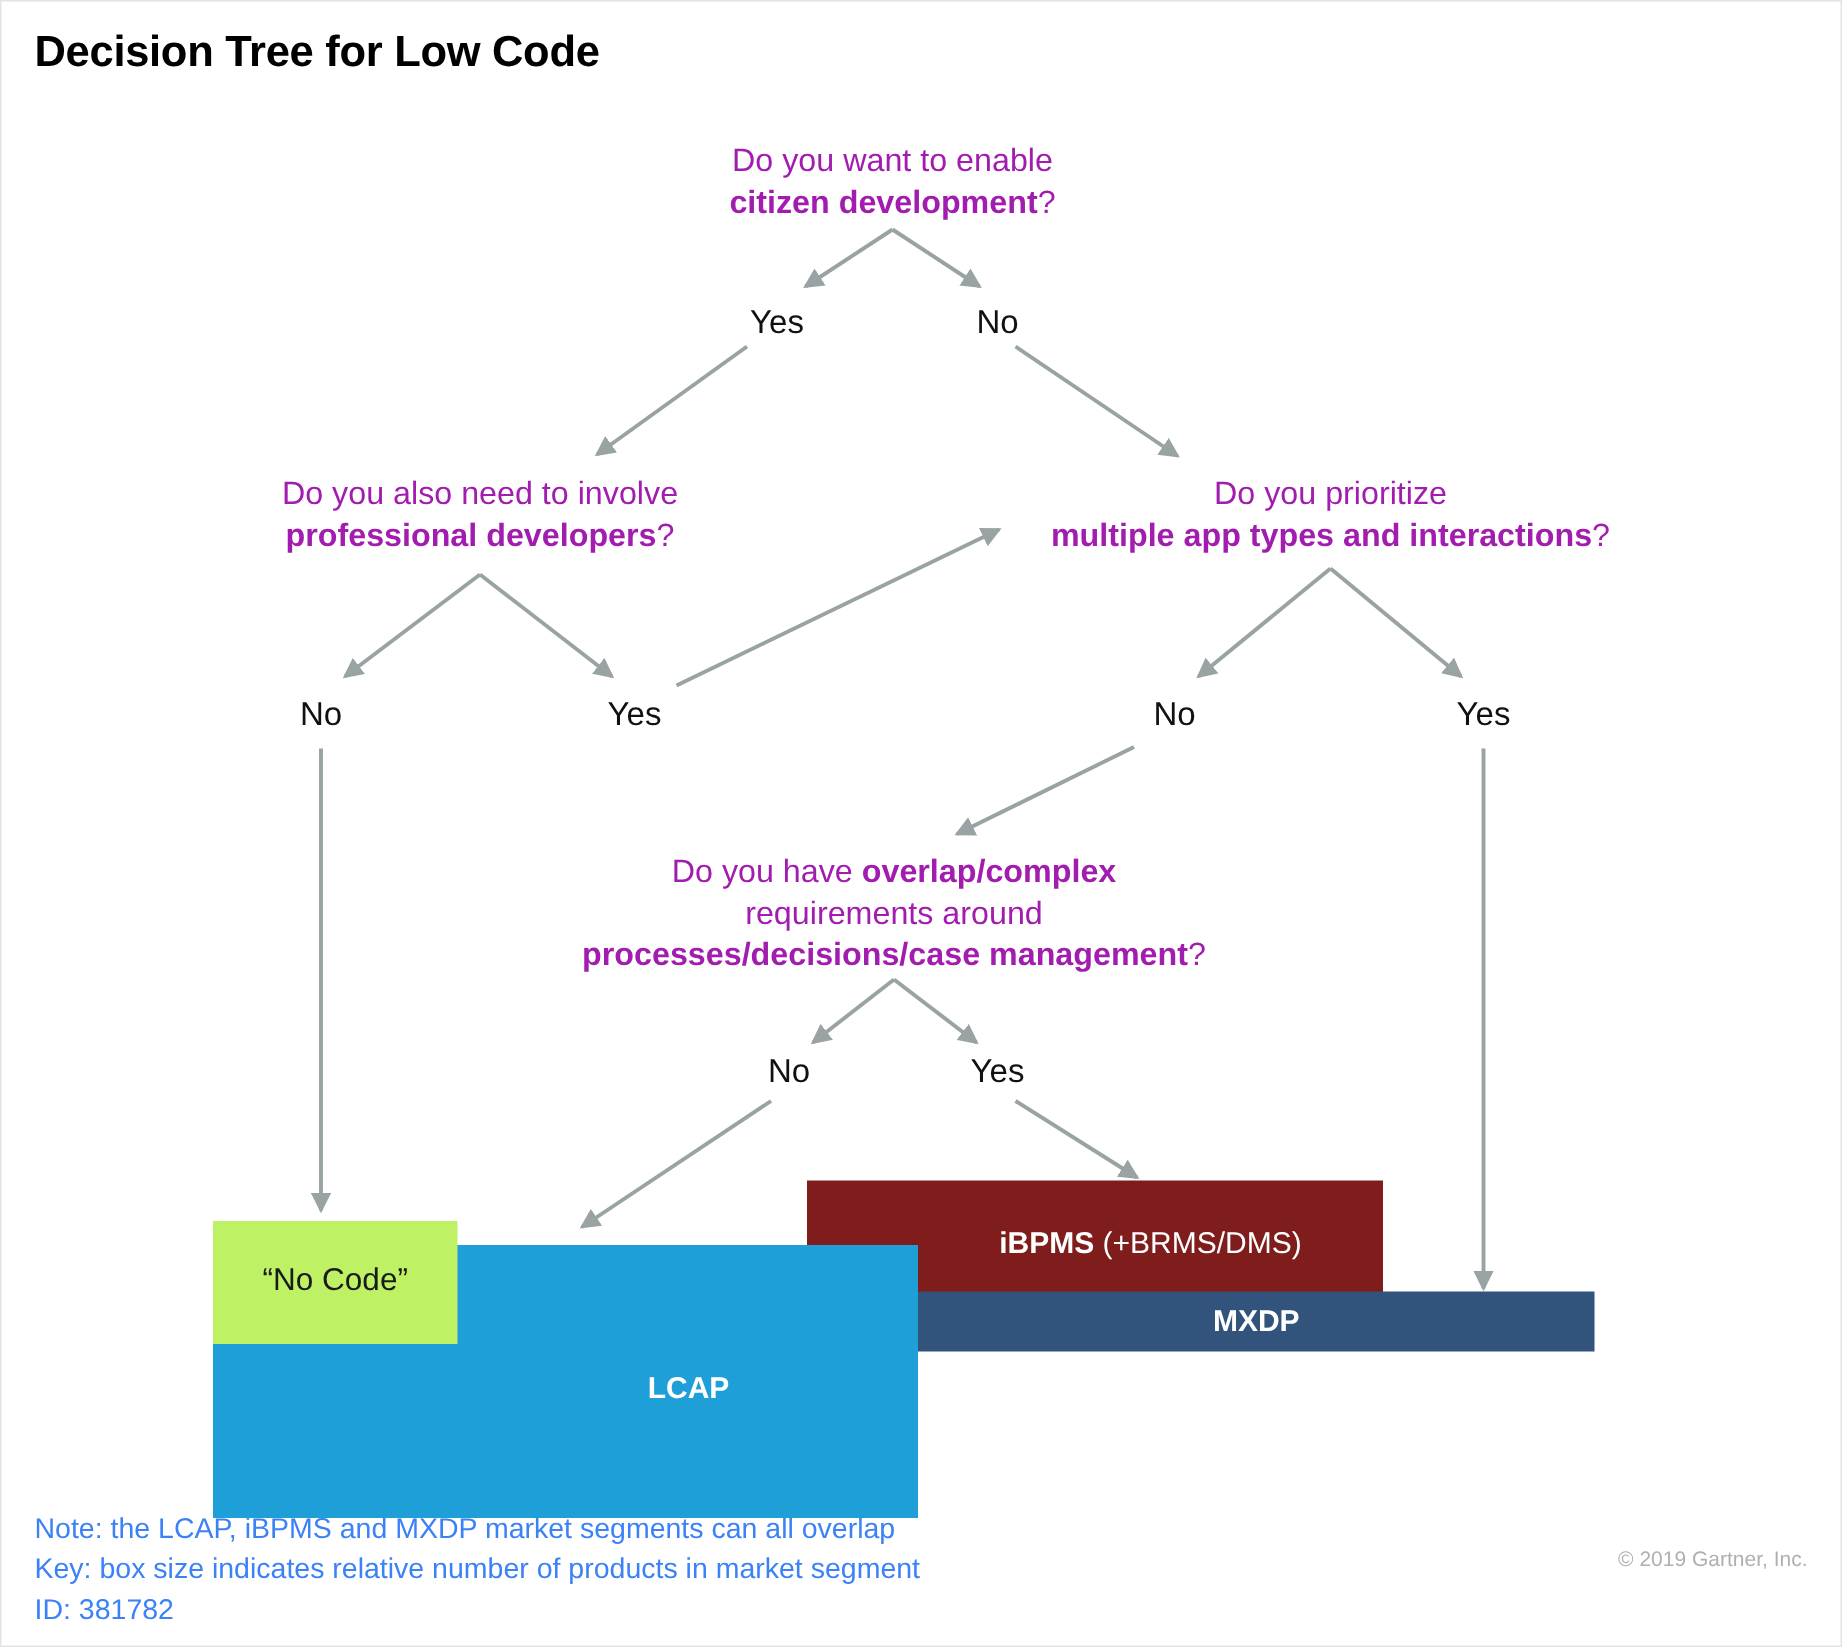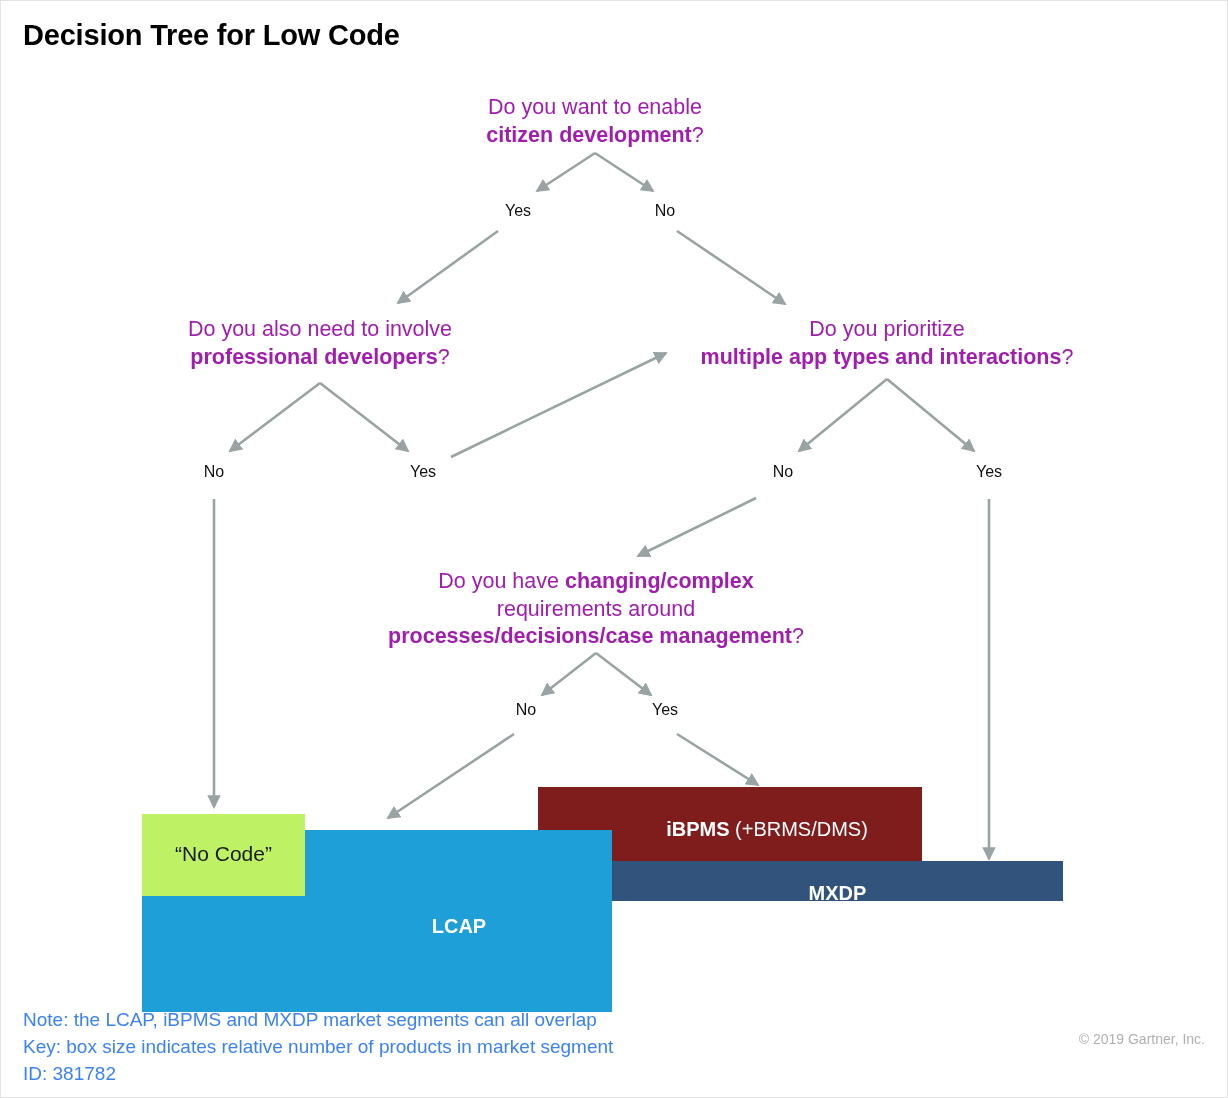--- a/index.html
+++ b/index.html
@@ -41,21 +41,21 @@
     position: absolute;
     text-align: center;
     font-size: 21.5px;
     color: #a21caf;
     line-height: 1.28;
   }
   .question b { font-weight: bold; }
   .qline { display: block; white-space: nowrap; }
   .branch-label {
     position: absolute;
-    font-size: 16px;
+    font-size: 22px;
     color: #111111;
     text-align: center;
     white-space: nowrap;
   }
   .seg-box {
     position: absolute;
     box-sizing: border-box;
     display: block;
   }
   .seg-label {
@@ -103,21 +103,20 @@
     box-sizing: border-box;
   }
   #box-mxdp {
     left: 611px; top: 860px; width: 451px; height: 40px;
     background: #32537b;
     z-index: 3;
   }
   #box-mxdp .seg-label {
     top: 9px;
     color: #ffffff;
-    margin-top: 12px;
   }
   .footnote {
     position: absolute;
     left: 22px;
     font-size: 19px;
     color: #3b82f6;
     white-space: nowrap;
   }
   #note-line { top: 1008px; }
   #key-line  { top: 1035px; }
@@ -185,21 +184,21 @@
     <span class="qline">Do you also need to involve</span>
     <span class="qline"><b>professional developers</b><span>?</span></span>
   </div>
 
   <div class="question" style="left:661px; top:315px; width:450px;">
     <span class="qline">Do you prioritize</span>
     <span class="qline"><b>multiple app types and interactions</b><span>?</span></span>
   </div>
 
   <div class="question" style="left:345px; top:567px; width:500px;">
-    <span class="qline"><span>Do you have </span><b>changing/complex</b></span>
+    <span class="qline"><span>Do you have </span><b>overlap/complex</b></span>
     <span class="qline">requirements around</span>
     <span class="qline"><b>processes/decisions/case management</b><span>?</span></span>
   </div>
 
   <div class="branch-label" style="left:477px; top:201px; width:80px;">Yes</div>
   <div class="branch-label" style="left:624px; top:201px; width:80px;">No</div>
 
   <div class="branch-label" style="left:173px; top:462px; width:80px;">No</div>
   <div class="branch-label" style="left:382px; top:462px; width:80px;">Yes</div>
 

